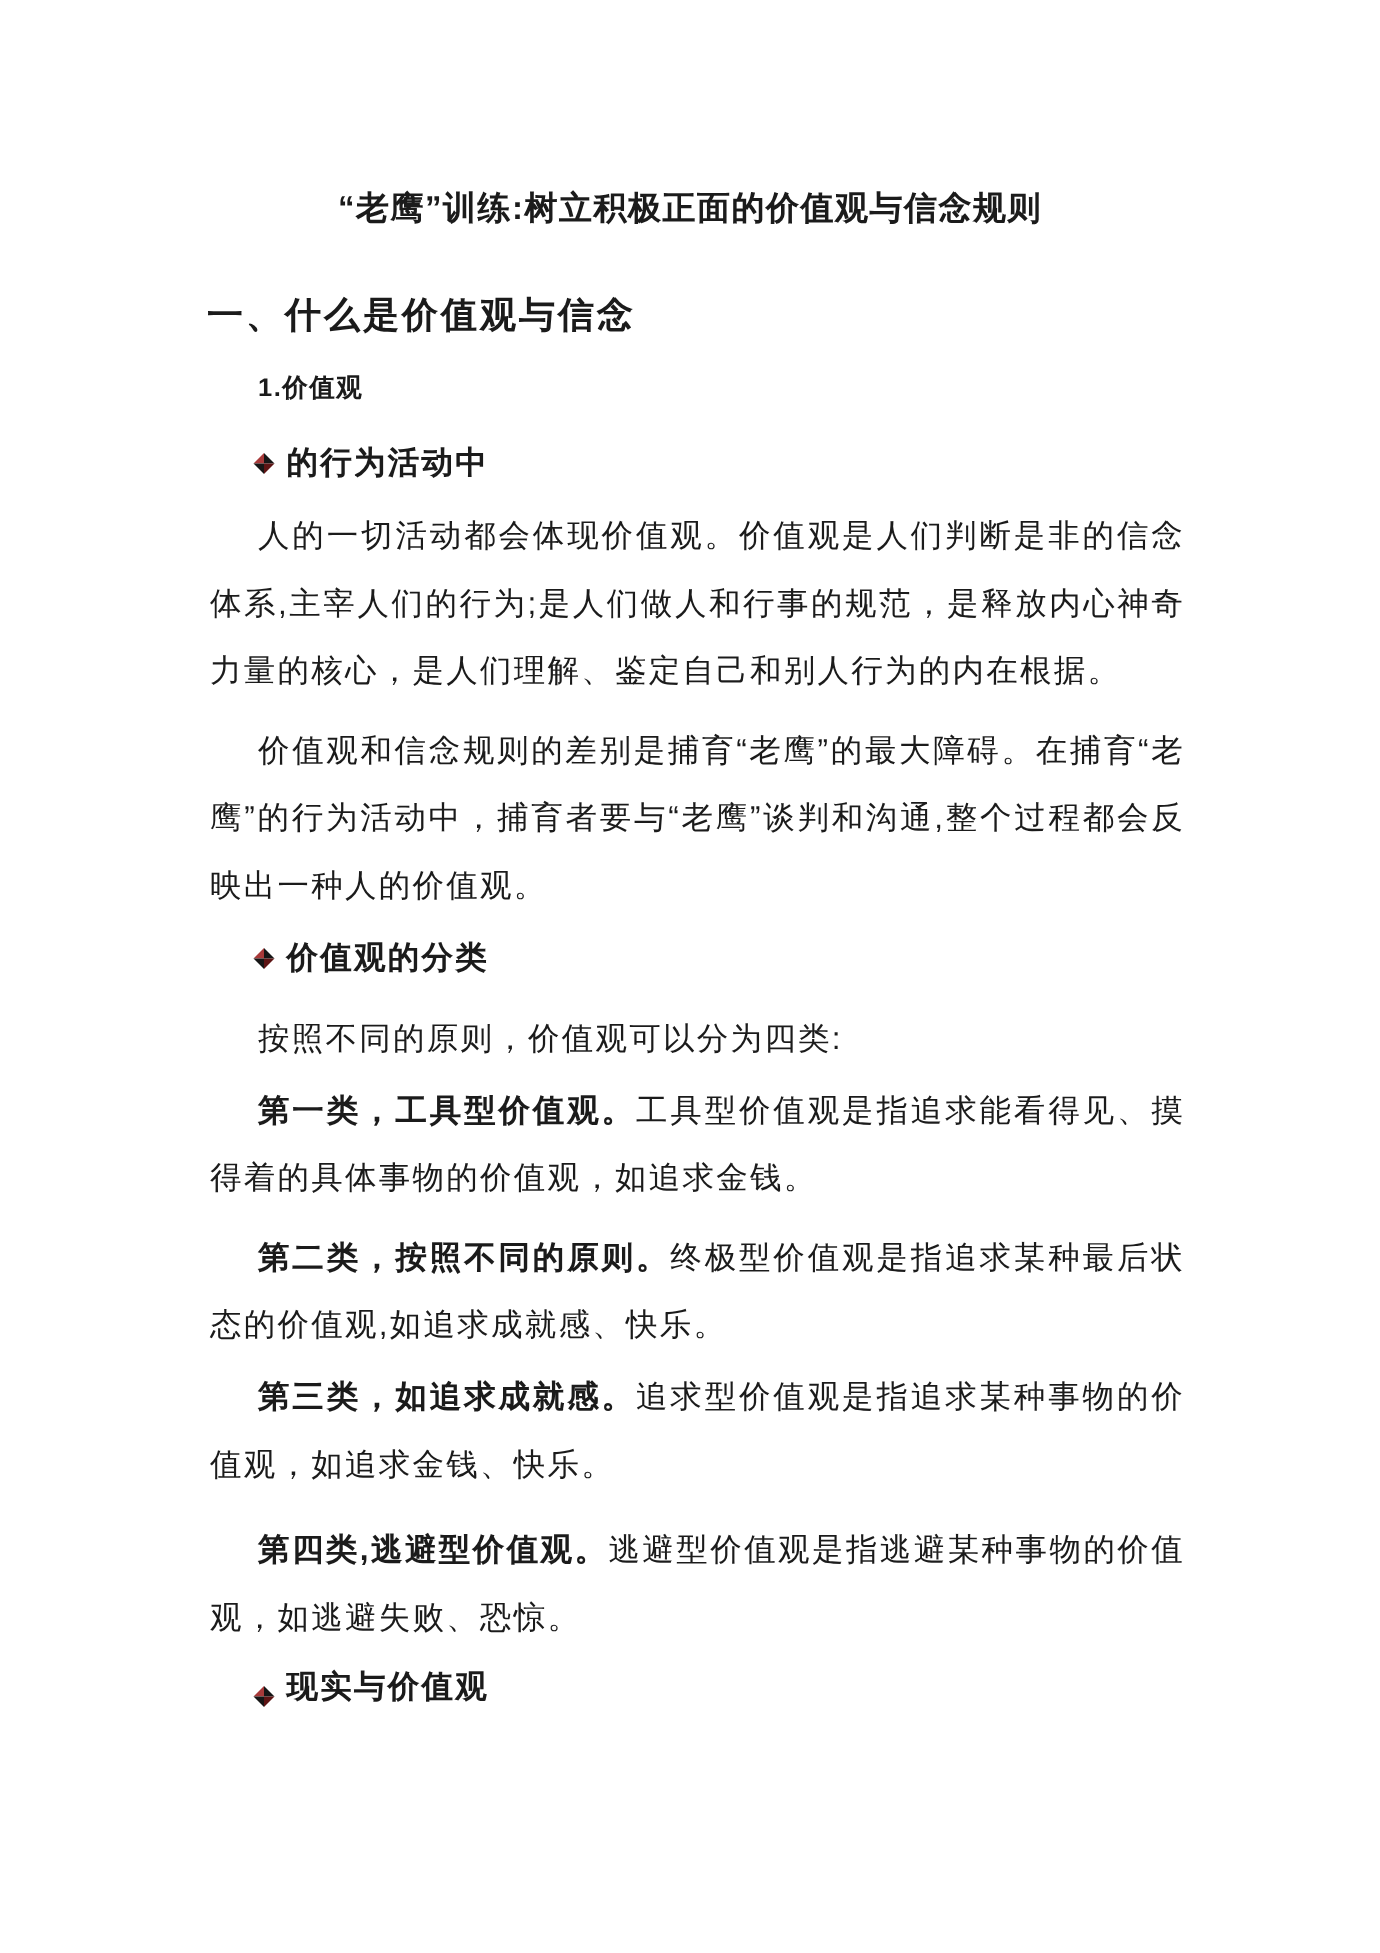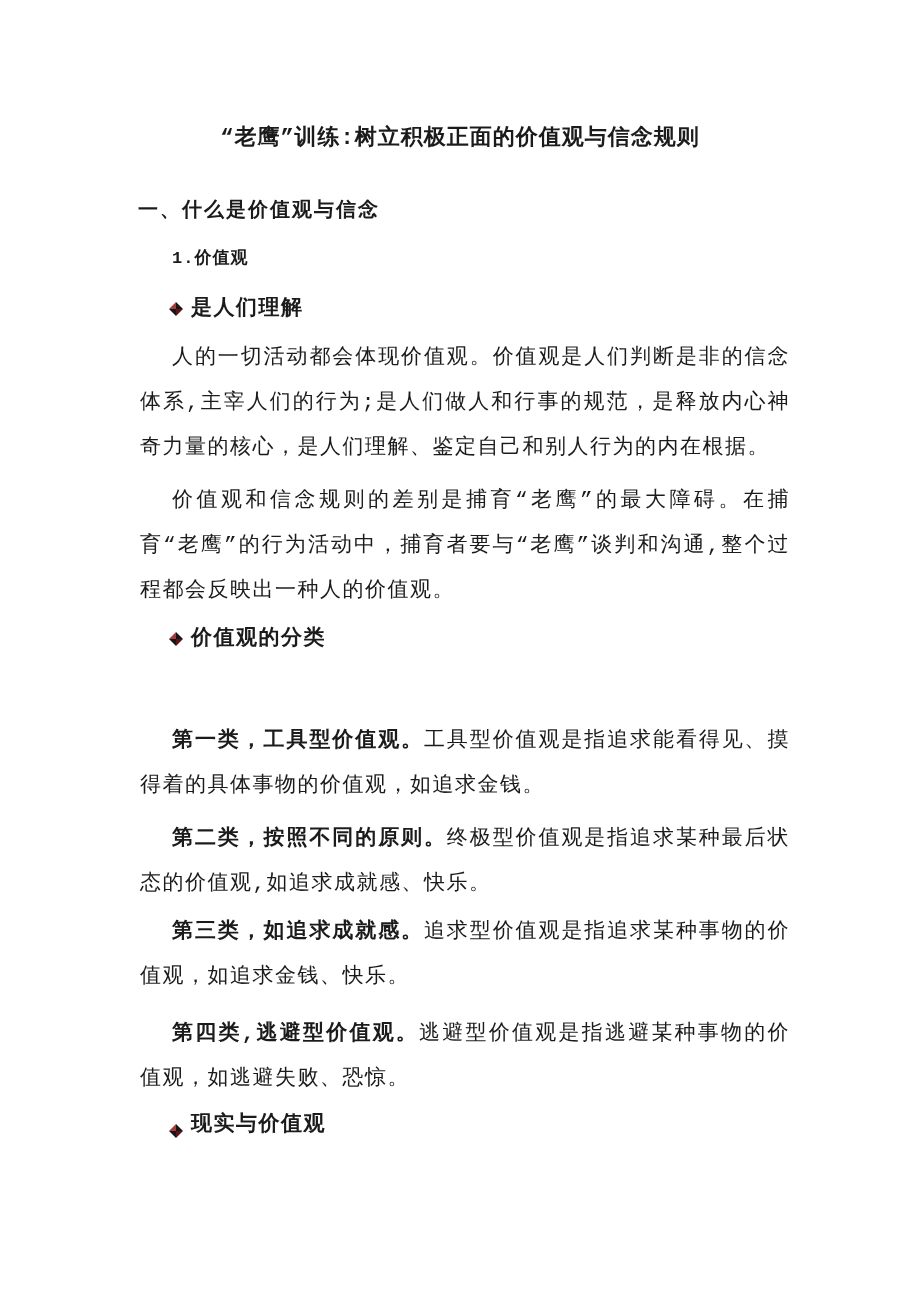--- a/index.html
+++ b/index.html
@@ -5,40 +5,40 @@
   html, body {
     margin: 0;
     padding: 0;
     background: #ffffff;
   }
   .page {
     position: relative;
     width: 920px;
     height: 1302px;
     background: #ffffff;
-    font-family: Liberation Mono, monospace;
+    font-family: Liberation Sans, sans-serif;
     color: #1b1b1b;
     overflow: hidden;
   }
   .doc-title {
     position: absolute;
     top: 124px;
     left: 0;
     width: 920px;
     text-align: center;
     font-size: 22px;
     font-weight: bold;
     line-height: 30px;
     letter-spacing: 1px;
   }
   .h1 {
     position: absolute;
     top: 196px;
     left: 138px;
-    font-size: 20px;
+    font-size: 24px;
     font-weight: bold;
     line-height: 30px;
     letter-spacing: 2px;
   }
   .h2 {
     position: absolute;
     top: 245px;
     left: 172px;
     font-size: 17px;
     font-weight: bold;
@@ -100,39 +100,40 @@
 
   <div class="bullet-heading bh1">
     <span class="bullet-icon">
       <svg width="16" height="16" viewBox="0 0 16 16" xmlns="http://www.w3.org/2000/svg">
         <polygon points="8,1 1,8 8,8" fill="#a83a3a"></polygon>
         <polygon points="8,1 15,8 8,8" fill="#161616"></polygon>
         <polygon points="1,8 8,15 8,8" fill="#161616"></polygon>
         <polygon points="15,8 8,15 8,8" fill="#5e1414"></polygon>
       </svg>
     </span>
-    <span>是人们理解</span>
+    <span>的行为活动中</span>
   </div>
 
   <p class="para para-2">价值观和信念规则的差别是捕育“老鹰”的最大障碍。在捕育“老鹰”的行为活动中，捕育者要与“老鹰”谈判和沟通,整个过程都会反映出一种人的价值观。</p>
 
   <p class="para para-1">人的一切活动都会体现价值观。价值观是人们判断是非的信念体系,主宰人们的行为;是人们做人和行事的规范，是释放内心神奇力量的核心，是人们理解、鉴定自己和别人行为的内在根据。</p>
 
   <div class="bullet-heading bh2">
     <span class="bullet-icon">
       <svg width="16" height="16" viewBox="0 0 16 16" xmlns="http://www.w3.org/2000/svg">
         <polygon points="8,1 1,8 8,8" fill="#a83a3a"></polygon>
         <polygon points="8,1 15,8 8,8" fill="#161616"></polygon>
         <polygon points="1,8 8,15 8,8" fill="#161616"></polygon>
         <polygon points="15,8 8,15 8,8" fill="#5e1414"></polygon>
       </svg>
     </span>
     <span>价值观的分类</span>
   </div>
 
+  <p class="para para-3">按照不同的原则，价值观可以分为四类:</p>
 
   <p class="para item-1"><span class="lead">第一类，工具型价值观。</span><span>工具型价值观是指追求能看得见、摸得着的具体事物的价值观，如追求金钱。</span></p>
 
   <p class="para item-2"><span class="lead">第二类，按照不同的原则。</span><span>终极型价值观是指追求某种最后状态的价值观,如追求成就感、快乐。</span></p>
 
   <p class="para item-3"><span class="lead">第三类，如追求成就感。</span><span>追求型价值观是指追求某种事物的价值观，如追求金钱、快乐。</span></p>
 
   <p class="para item-4"><span class="lead">第四类,逃避型价值观。</span><span>逃避型价值观是指逃避某种事物的价值观，如逃避失败、恐惊。</span></p>
 
   <div class="bullet-heading bh3">

